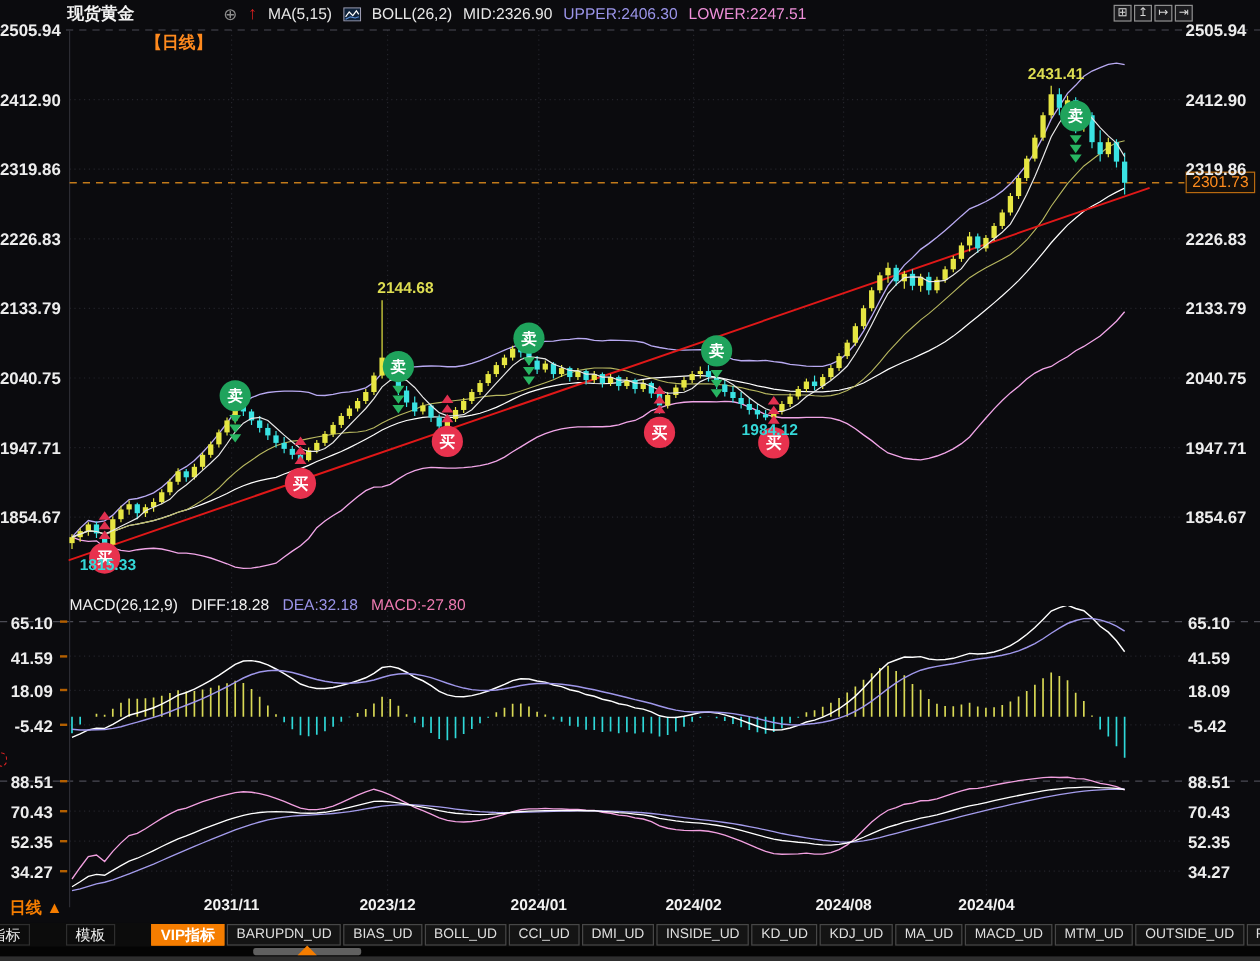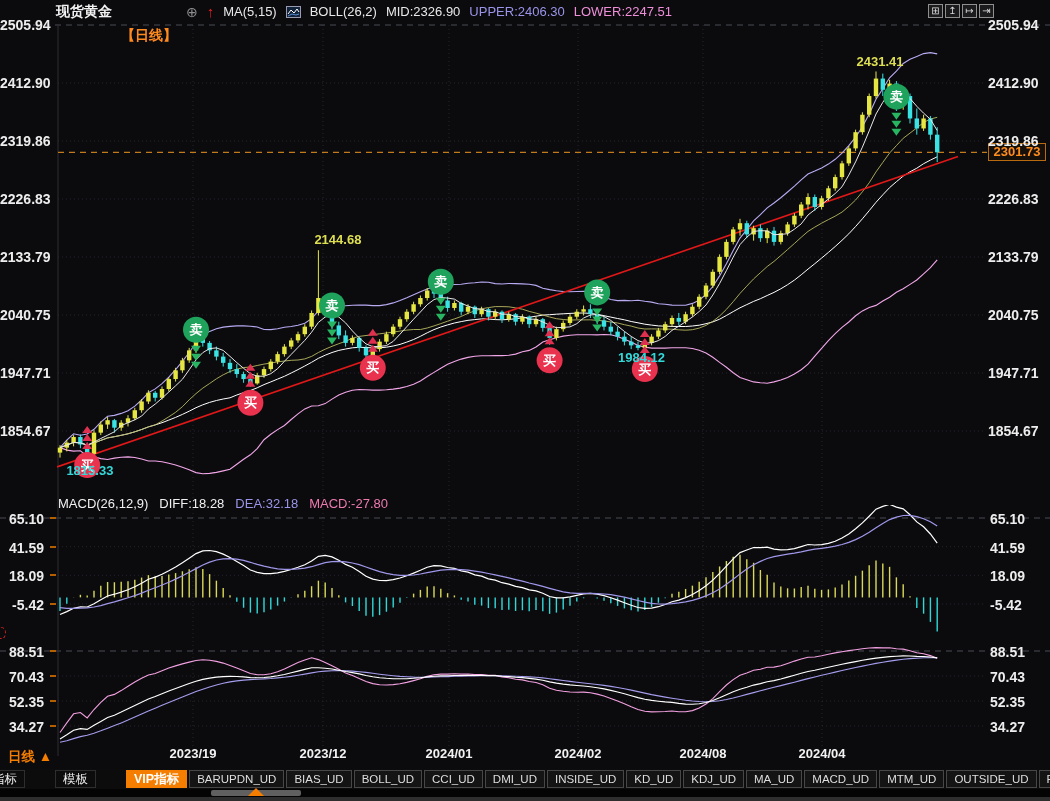--- a/index.html
+++ b/index.html
@@ -16,21 +16,21 @@
   .legend .uparrow { color:#e02020; font-weight:bold; font-size:15px; }
   .legend .upper { color:#9a94e8; }
   .legend .lower { color:#ee8fd8; }
   .ind-legend { display:flex; gap:11px; font-size:13px; color:#f0f0f0; height:14px; align-items:center;}
   .ind-legend .c1 { color:#f0f0f0; }
   .ind-legend .c2 { color:#9a94e8; }
   .ind-legend .c3 { color:#ee7ab0; }
   .tick { font-size:14px; font-weight:600; color:#ededed; }
   .tick.left { text-align:right; }
   .price-tag { left:988px; top:143px; width:58px; height:18px; border:1px solid #b86a10;
-               background:#16100a; color:#ff8d1e; font-size:13px; font-weight:bold;
+               background:#16100a; color:#ff8d1e; font-size:13px; font-weight:normal;
                text-align:center; line-height:16px; }
   .win-icon { top:4px; width:15px; height:14px; border:1px solid #8f8f8f; background:#1b1b1e;
               color:#d8d8d8; font-size:10px; line-height:12px; text-align:center; }
   .xlabel { top:746px; font-size:13px; font-weight:bold; color:#f2f2f2; transform:translateX(-50%); }
   .period-ind { top:748px; left:8px; color:#f57d00; font-weight:bold; font-size:13.5px; }
   #tabbar { position:absolute; top:769px; left:0; width:1050px; height:20px; background:#0c0c0c;
             display:flex; align-items:center; gap:2px; overflow:hidden; }
   .tab { flex:0 0 auto; background:#141414; border:1px solid #474747; color:#dedede;
          font-family:Liberation Sans, sans-serif; font-size:11.5px; padding:1px 7px; line-height:14px; }
   .tab.cjk { font-family:"Liberation Sans", sans-serif; font-size:12.5px; border-color:#2e2e2e;
@@ -638,21 +638,21 @@
       <div class="abs tick left" style="left: 0px; top: 719px; width: 44px; text-align: right;">34.27</div>
       <div class="abs tick " style="left: 990px; top: 719px;">34.27</div>
       <div class="edge-tick" style="top: 517px;"></div>
       <div class="edge-tick" style="top: 545.7px;"></div>
       <div class="edge-tick" style="top: 574.3px;"></div>
       <div class="edge-tick" style="top: 603px;"></div>
       <div class="edge-tick" style="top: 650px;"></div>
       <div class="edge-tick" style="top: 675px;"></div>
       <div class="edge-tick" style="top: 700px;"></div>
       <div class="edge-tick" style="top: 725px;"></div>
-      <div class="abs xlabel" style="left: 193px;">2023/19</div>
+      <div class="abs xlabel" style="left: 193px;">2031/11</div>
       <div class="abs xlabel" style="left: 323px;">2023/12</div>
       <div class="abs xlabel" style="left: 449px;">2024/01</div>
       <div class="abs xlabel" style="left: 578px;">2024/02</div>
       <div class="abs xlabel" style="left: 703px;">2024/08</div>
       <div class="abs xlabel" style="left: 822px;">2024/04</div>
       <div class="abs win-icon" style="left: 928px;">⊞</div>
       <div class="abs win-icon" style="left: 945px;">↥</div>
       <div class="abs win-icon" style="left: 962px;">↦</div>
       <div class="abs win-icon" style="left: 979px;">⇥</div>
     </div>

